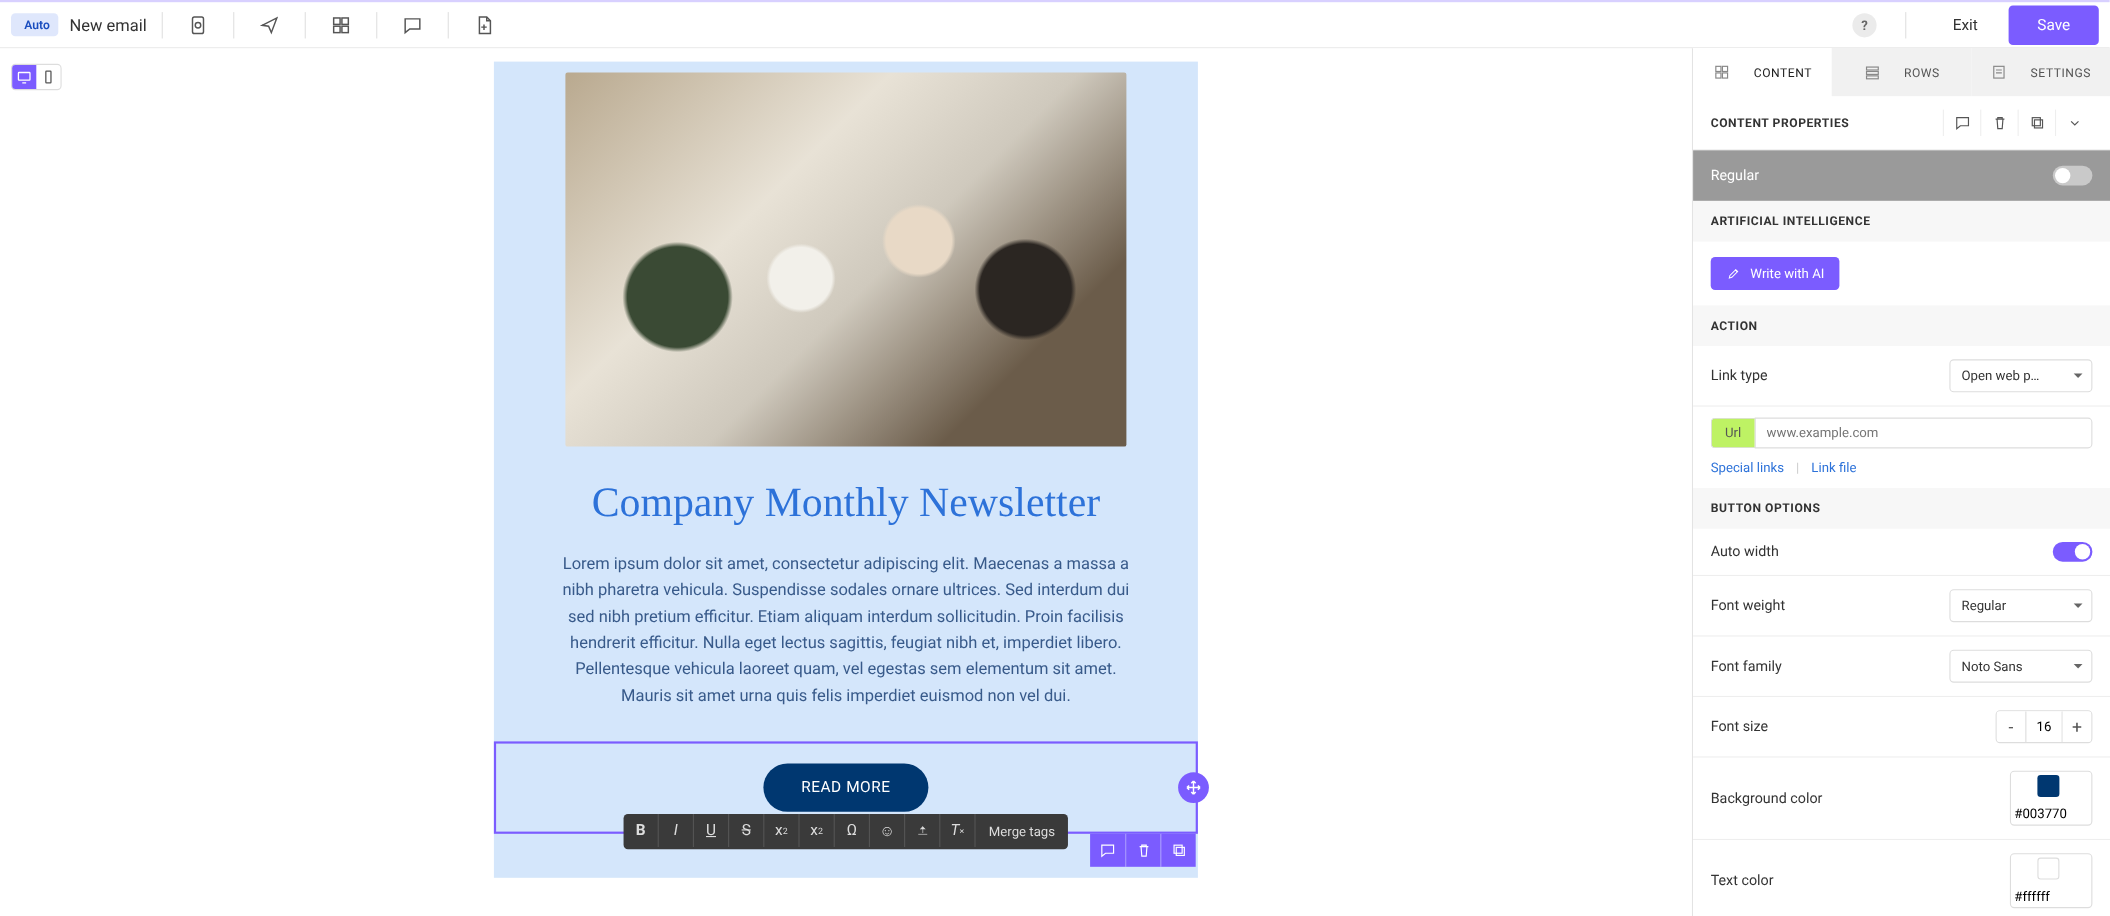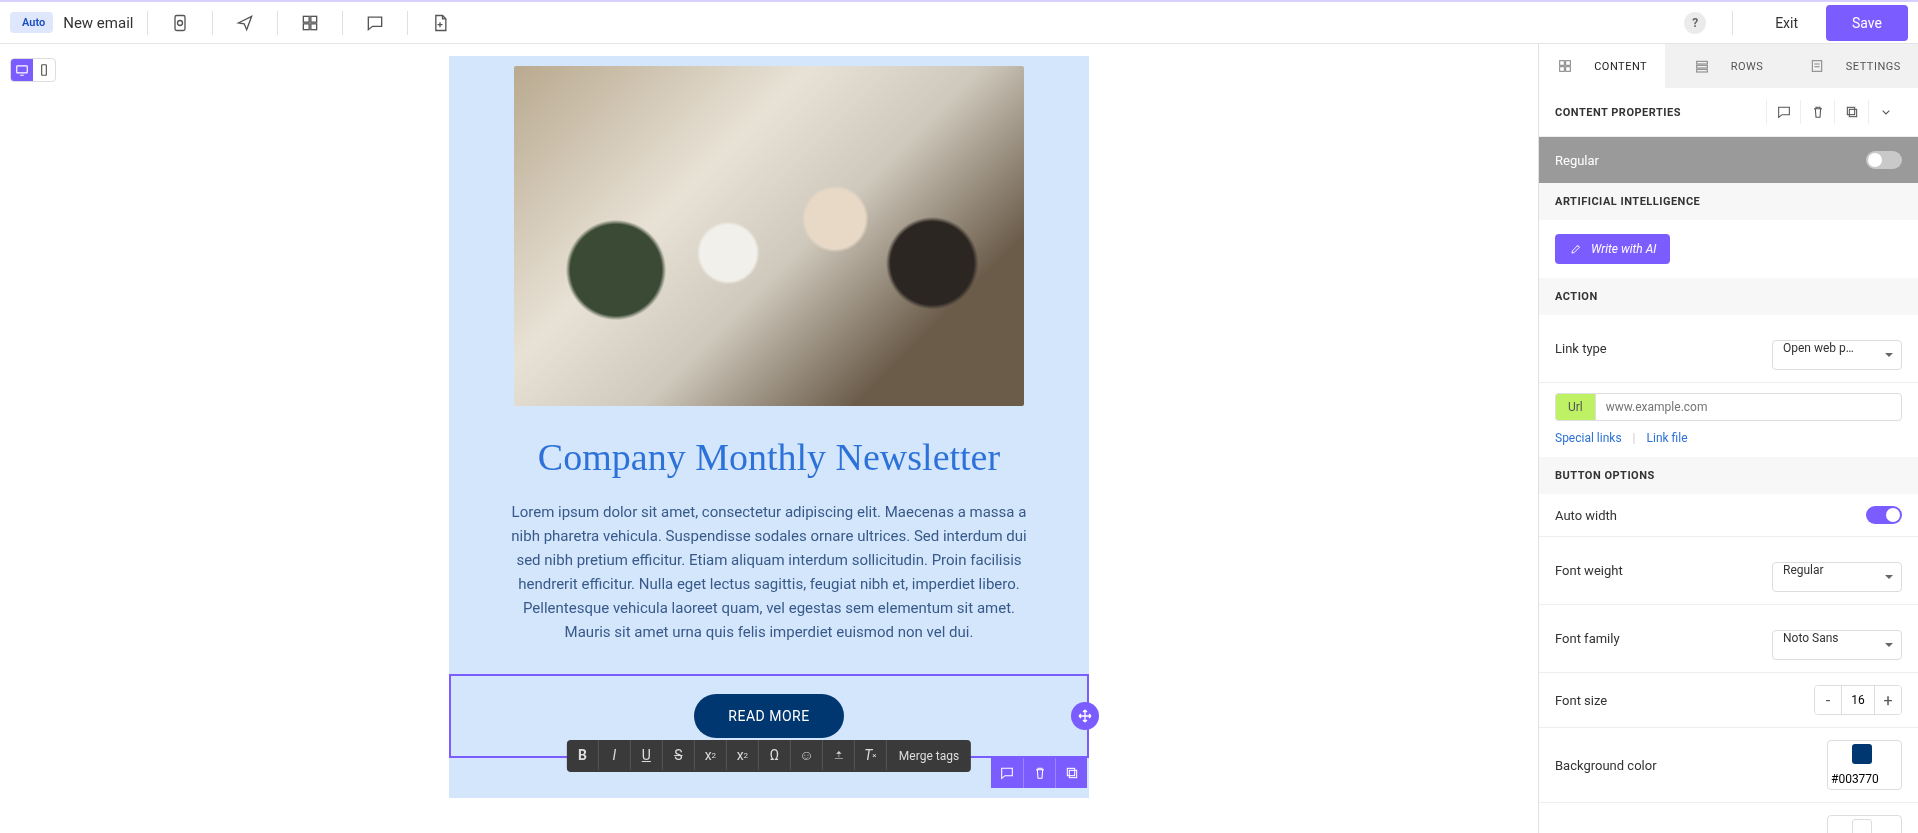--- a/index.html
+++ b/index.html
@@ -62,26 +62,26 @@
   .hd-actions { margin-left:auto; display:flex; }
   .hd-actions .ha { width:34px; height:24px; display:flex; align-items:center; justify-content:center; border-left:1px solid #eee; cursor:pointer;}
   .hd-actions svg{width:16px;height:16px;stroke:#555;fill:none;stroke-width:1.6;}
 
   .grayrow { background:#9a9a9a; color:#fff; padding:14px 16px; font-size:13px; display:flex; align-items:center; }
   .toggle { margin-left:auto; width:36px; height:18px; background:#c9c9c9; border-radius:10px; position:relative; cursor:pointer;}
   .toggle::after{content:"";position:absolute;left:2px;top:2px;width:14px;height:14px;background:#fff;border-radius:50%;}
   .toggle.on{background:#7b5cff;}
   .toggle.on::after{left:auto;right:2px;}
 
-  .ai-btn { margin:14px 16px; display:inline-flex; align-items:center; gap:8px; background:#7b5cff; color:#fff; border:none; padding:8px 14px; border-radius:4px; font-size:12px; cursor:pointer;font-style:italic;}
+  .ai-btn { margin:14px 16px; display:inline-flex; align-items:center; gap:8px; background:#7b5cff; color:#fff; border:none; padding:8px 14px; border-radius:4px; font-size:12px; cursor:pointer;}
   .ai-btn svg{width:14px;height:14px;stroke:#fff;fill:none;stroke-width:1.6;}
 
   .prop-row { display:flex; align-items:center; padding:12px 16px; border-bottom:1px solid #eee; font-size:13px; color:#333; }
   .prop-row .lbl { flex:1; }
-  .select { border:1px solid #ddd; border-radius:4px; height:30px; padding:0 26px 0 10px; font-size:12px; background:#fff; position:relative; min-width:130px; display:flex; align-items:flex-start; cursor:pointer;margin-top:13px;}
+  .select { border:1px solid #ddd; border-radius:4px; height:30px; padding:0 26px 0 10px; font-size:12px; background:#fff; position:relative; min-width:130px; display:flex; align-items:center; cursor:pointer;}
   .select::after{content:"";position:absolute;right:8px;top:12px;border:4px solid transparent;border-top-color:#666;}
 
   .url-row { display:flex; padding:10px 16px; gap:0; }
   .url-lab { border:1px solid #ddd; border-right:none; border-radius:4px 0 0 4px; padding:6px 12px; font-size:12px; color:#555; background:#bef264;}
   .url-inp { flex:1; border:1px solid #ddd; border-radius:0 4px 4px 0; padding:6px 10px; font-size:12px;}
   .linkrow { padding:0 16px 12px; font-size:12px; }
   .linkrow a { color:#2d72d9; text-decoration:none; cursor:pointer;}
   .linkrow .sep{color:#ccc;margin:0 8px;}
 
   .stepper { display:flex; border:1px solid #ddd; border-radius:4px; overflow:hidden;}

